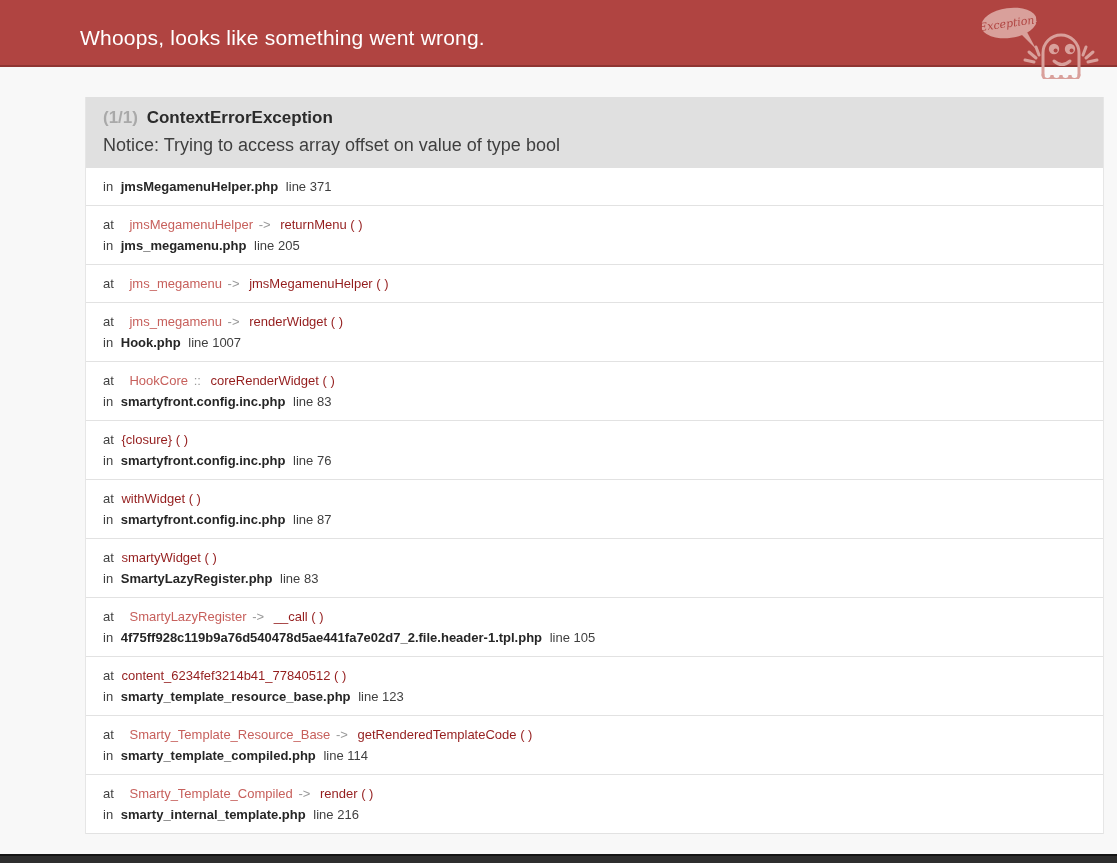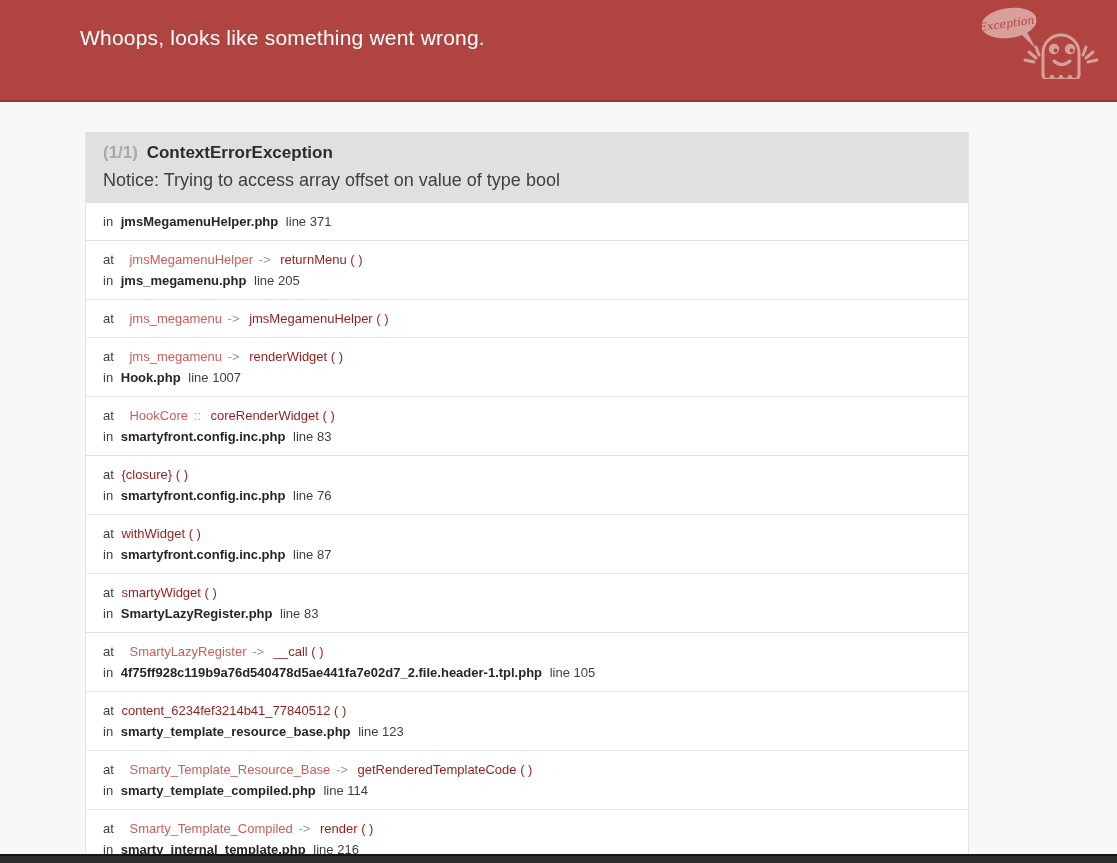--- a/index.html
+++ b/index.html
@@ -6,40 +6,40 @@
   html, body {
     margin: 0; padding: 0;
     width: 1117px; height: 863px;
     overflow: hidden;
     background: #f8f8f8;
     font-family: "Liberation Sans", sans-serif;
   }
   
   .banner {
     position: relative;
-    height: 102px;
+    height: 67px;
     background: #b04441;
     border-bottom: 2px solid #8f3532;
   }
   .banner-title {
     position: absolute;
     left: 80px; top: 26px;
     color: #ffffff;
     font-size: 21px;
     font-weight: 400;
     letter-spacing: 0.2px;
   }
   .mascot {
     position: absolute;
     right: 18px; top: 3px;
   }
   
   .exception-box {
     margin: 30px 13px 0 85px;
-    width: 884px;
+    width: 1019px;
     background: #fca5a5;
     border-left: 1px solid #e6e6e6;
     border-right: 1px solid #e6e6e6;
     min-height: 668px;
   }
   .exc-header {
     background: #e0e0e0;
     padding: 11px 17px 12px 17px;
   }
   .exc-title {

